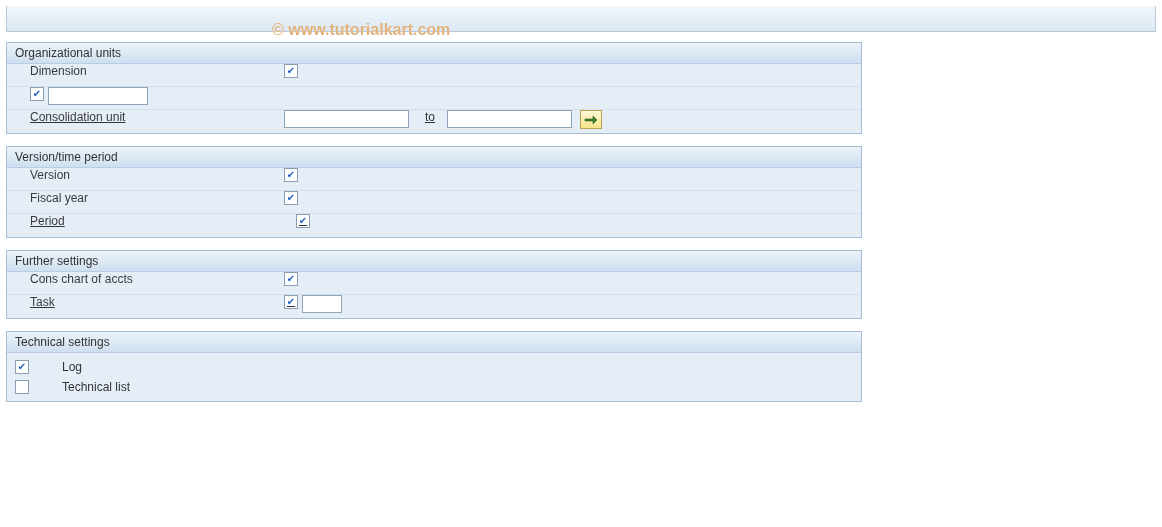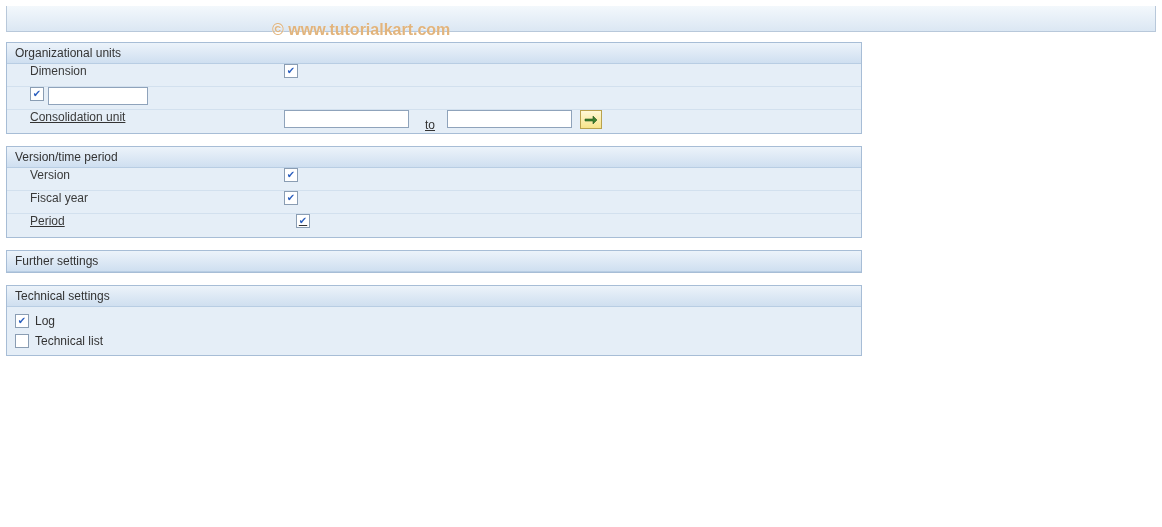--- a/index.html
+++ b/index.html
@@ -92,37 +92,38 @@
     .text-input {
       height: 18px;
       border: 1px solid #8fa3bb;
       background: #ffffff;
       font-size: 12px;
       padding: 0 3px;
       margin-left: 4px;
     }
     .w-100 { width: 100px; }
     .w-125 { width: 125px; }
-    .to-label { margin: 8px 8px 0 16px; }
+    .to-label { margin: 0 8px 0 16px; }
     .multi-btn {
       width: 22px;
       height: 19px;
       margin-left: 8px;
       background: linear-gradient(to bottom, #fff9d6, #f8e48a);
       border: 1px solid #b9a24e;
       display: inline-flex;
       align-items: center;
       justify-content: center;
       cursor: pointer;
     }
     .multi-btn svg { width: 14px; height: 10px; }
     .tech-row {
       display: flex;
       align-items: center;
       padding: 3px 8px;
+      gap: 27px;
     }
     .tech-check {
       width: 14px;
       height: 14px;
       border: 1px solid #8a9db3;
       background: #fff;
       display: inline-flex;
       align-items: center;
       justify-content: center;
       font-size: 10px;
@@ -181,20 +182,31 @@
         </div>
         <div class="row">
           <span class="label">Period</span>
           <span class="check-small checked" style="margin-left:12px"></span>
         </div>
       </div>
     </div>
 
     <div class="group">
       <div class="group-header">Further settings</div>
+      <div class="group-body">
+        <div class="row">
+          <span class="label">Cons chart of accts</span>
+          <span class="check-small checked"></span>
+        </div>
+        <div class="row">
+          <span class="label">Task</span>
+          <span class="check-small checked"></span>
+          <input type="text" class="text-input narrow-input" value="" style="">
+        </div>
+      </div>
     </div>
 
     <div class="group">
       <div class="group-header">Technical settings</div>
       <div class="group-body" style="padding:4px 0;">
         <div class="tech-row">
           <span class="tech-check checked"></span>
           <span>Log</span>
         </div>
         <div class="tech-row">

